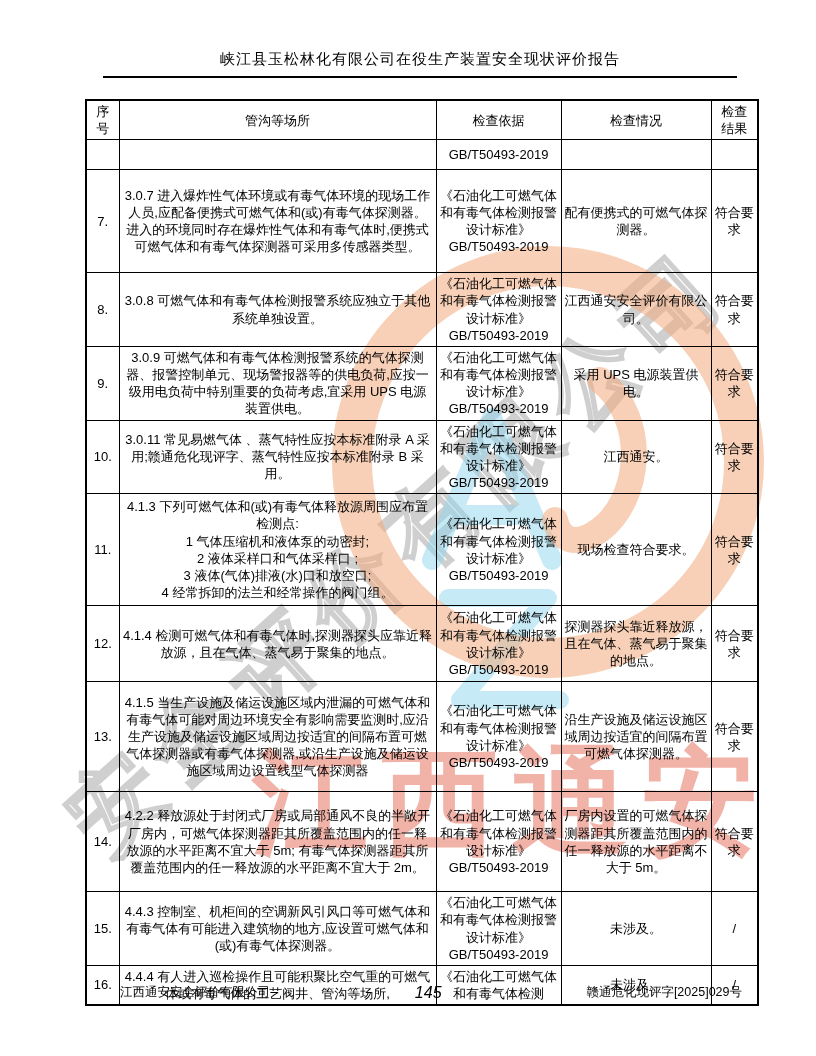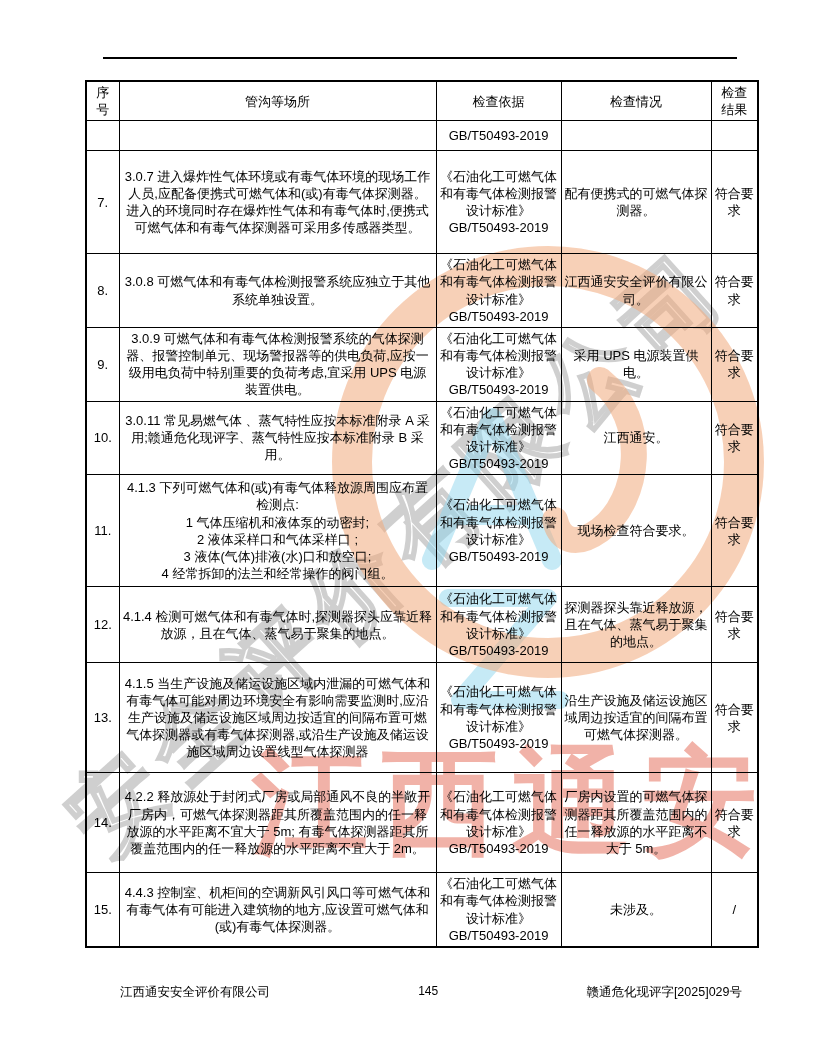--- a/index.html
+++ b/index.html
@@ -78,21 +78,21 @@
     left: 85px;
     width: 672px;
     display: flex;
     justify-content: space-between;
     align-items: flex-start;
     padding: 0 26px 0 24px;
     font-size: 12.5px;
     color: #000;
     margin-left: 11px;
   }
-  .page-footer .pf-center { font-size: 12px; }
+  .page-footer .pf-center { font-size: 16px; font-style: italic; }
 </style>
 </head>
 <body>
 
 <div class="page">
 
   <svg class="watermark" viewBox="0 0 816 1056" xmlns="http://www.w3.org/2000/svg" aria-hidden="true">
 
     <text class="wm-diagonal" x="104" y="858" fill="none" stroke-width="2.5" opacity="0.55" transform="rotate(-42 104 858)" stroke="#a9a9a9">安全评价有限公司</text>
 
@@ -105,20 +105,21 @@
       <circle cx="548" cy="462" r="196" fill="none" stroke-width="40" stroke="#f2ab7e"></circle>
       <path d="M600 380 C650 420 640 500 600 530 C575 548 560 540 555 520" fill="none" stroke-width="26" stroke-linecap="round" stroke="#f2ab7e"></path>
     </g>
 
     <text class="wm-red" x="252" y="842" opacity="0.45" fill="#e2573f">江西通安</text>
   </svg>
 
   <div class="content">
 
     <div class="doc-header">
+      <div class="doc-title">峡江县玉松林化有限公司在役生产装置安全现状评价报告</div>
       <div class="title-rule"></div>
     </div>
 
     <table class="inspection">
       <colgroup>
         <col class="c-no">
           <col class="c-content">
           <col class="c-basis">
           <col class="c-situation">
           <col class="c-result">
@@ -221,20 +222,27 @@
 
   <tr style="height: 64px;">
     <td>15.</td>
     <td>4.4.3 控制室、机柜间的空调新风引风口等可燃气体和有毒气体有可能进入建筑物的地方,应设置可燃气体和(或)有毒气体探测器。</td>
     <td>《石油化工可燃气体和有毒气体检测报警设计标准》
 GB/T50493-2019</td>
     <td>未涉及。</td>
     <td>/</td>
   </tr>
 
+  <tr style="height: 35px;">
+    <td>16.</td>
+    <td>4.4.4 有人进入巡检操作且可能积聚比空气重的可燃气体或有毒气体的工艺阀井、管沟等场所,</td>
+    <td>《石油化工可燃气体和有毒气体检测</td>
+    <td>未涉及。</td>
+    <td>/</td>
+  </tr>
 </tbody>
     </table>
 
     <div class="page-footer">
       <span class="pf-left">江西通安安全评价有限公司</span>
       <span class="pf-center">145</span>
       <span class="pf-right">赣通危化现评字[2025]029号</span>
     </div>
 
   </div>

